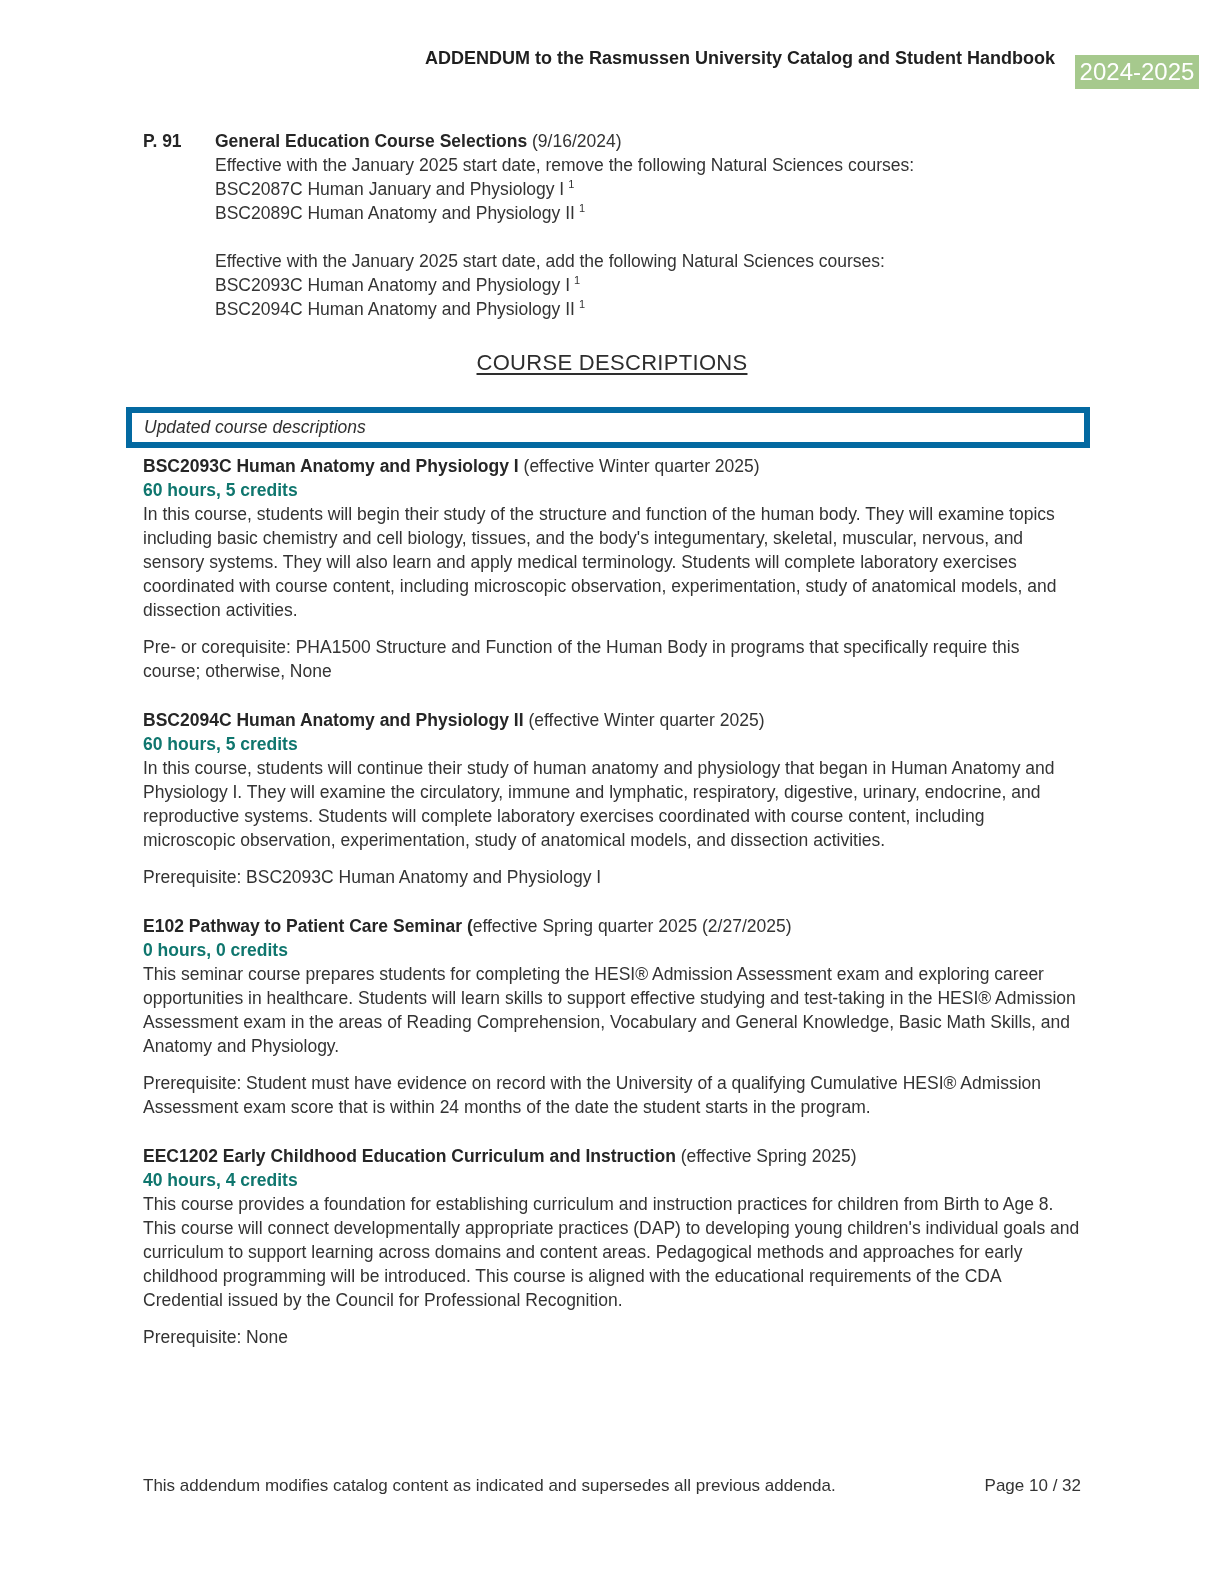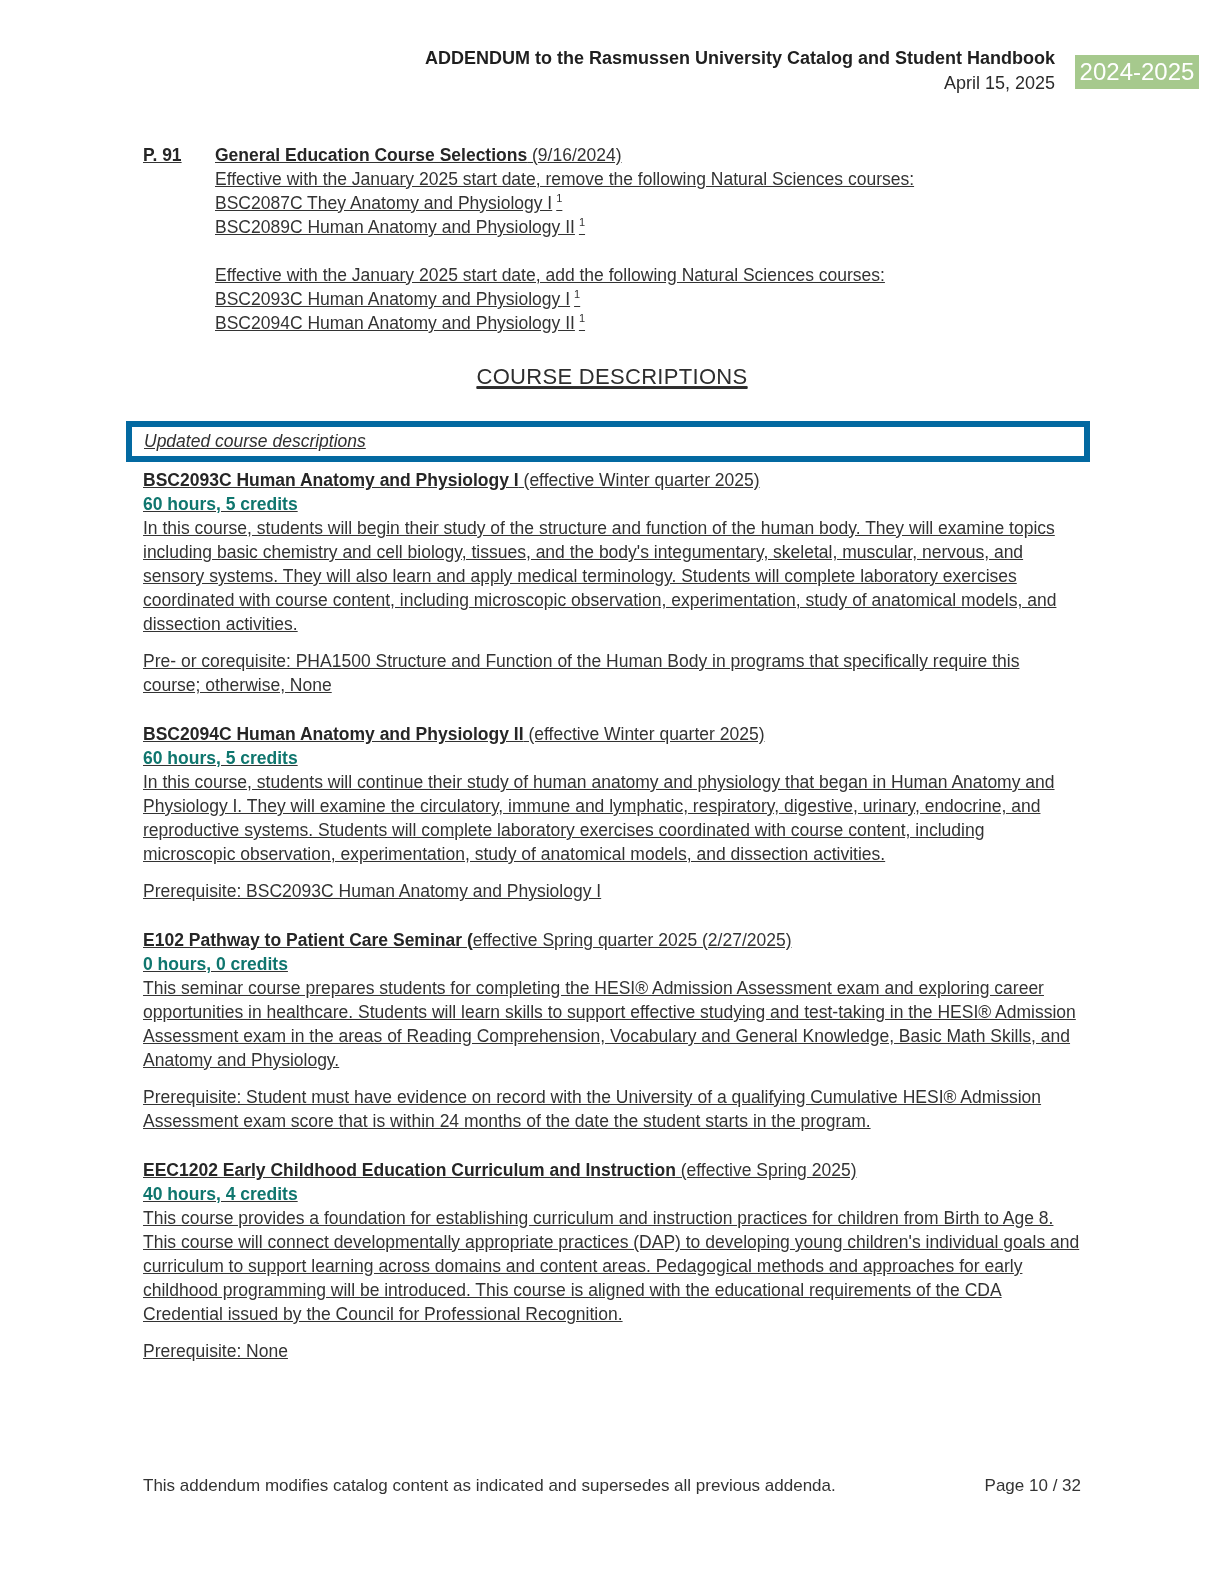--- a/index.html
+++ b/index.html
@@ -47,23 +47,22 @@
     color: #ffffff;
     font-size: 24px;
     line-height: 34px;
     text-align: center;
   }
 
   
   .content {
     position: absolute;
     left: 143px;
-    top: 143px;
+    top: 129px;
     width: 938px;
-    text-decoration: underline;
   }
 
   
   .p91 { display: flex; }
   .p91-label { flex: 0 0 72px; font-weight: 700; color: #262626; }
   .p91-body { flex: 1 1 auto; }
   .p91-heading { font-weight: 700; color: #262626; }
   .blank-line { height: 24px; }
   sup {
     font-size: 11px;
@@ -117,32 +116,31 @@
     font-size: 17px;
   }
 </style>
 </head>
 <body>
 
 <div class="page">
 
   <div class="header-text">
     <div class="header-title">ADDENDUM to the Rasmussen University Catalog and Student Handbook</div>
-    <div class="header-date">April 15, 2025</div>
   </div>
   <div class="year-badge">2024-2025</div>
 
   <div class="content">
 
     <div class="p91">
       <div class="p91-label">P. 91</div>
       <div class="p91-body">
         <div><span class="p91-heading">General Education Course Selections</span><span> (9/16/2024)</span></div>
         <div>Effective with the January 2025 start date, remove the following Natural Sciences courses:</div>
-        <div><span>BSC2087C They Anatomy and Physiology I</span><sup>1</sup></div>
+        <div><span>BSC2087C Human January and Physiology I</span><sup>1</sup></div>
         <div><span>BSC2089C Human Anatomy and Physiology II</span><sup>1</sup></div>
         <div class="blank-line"></div>
         <div>Effective with the January 2025 start date, add the following Natural Sciences courses:</div>
         <div><span>BSC2093C Human Anatomy and Physiology I</span><sup>1</sup></div>
         <div><span>BSC2094C Human Anatomy and Physiology II</span><sup>1</sup></div>
       </div>
     </div>
 
     <div class="section-heading"><span>COURSE DESCRIPTIONS</span></div>
 

